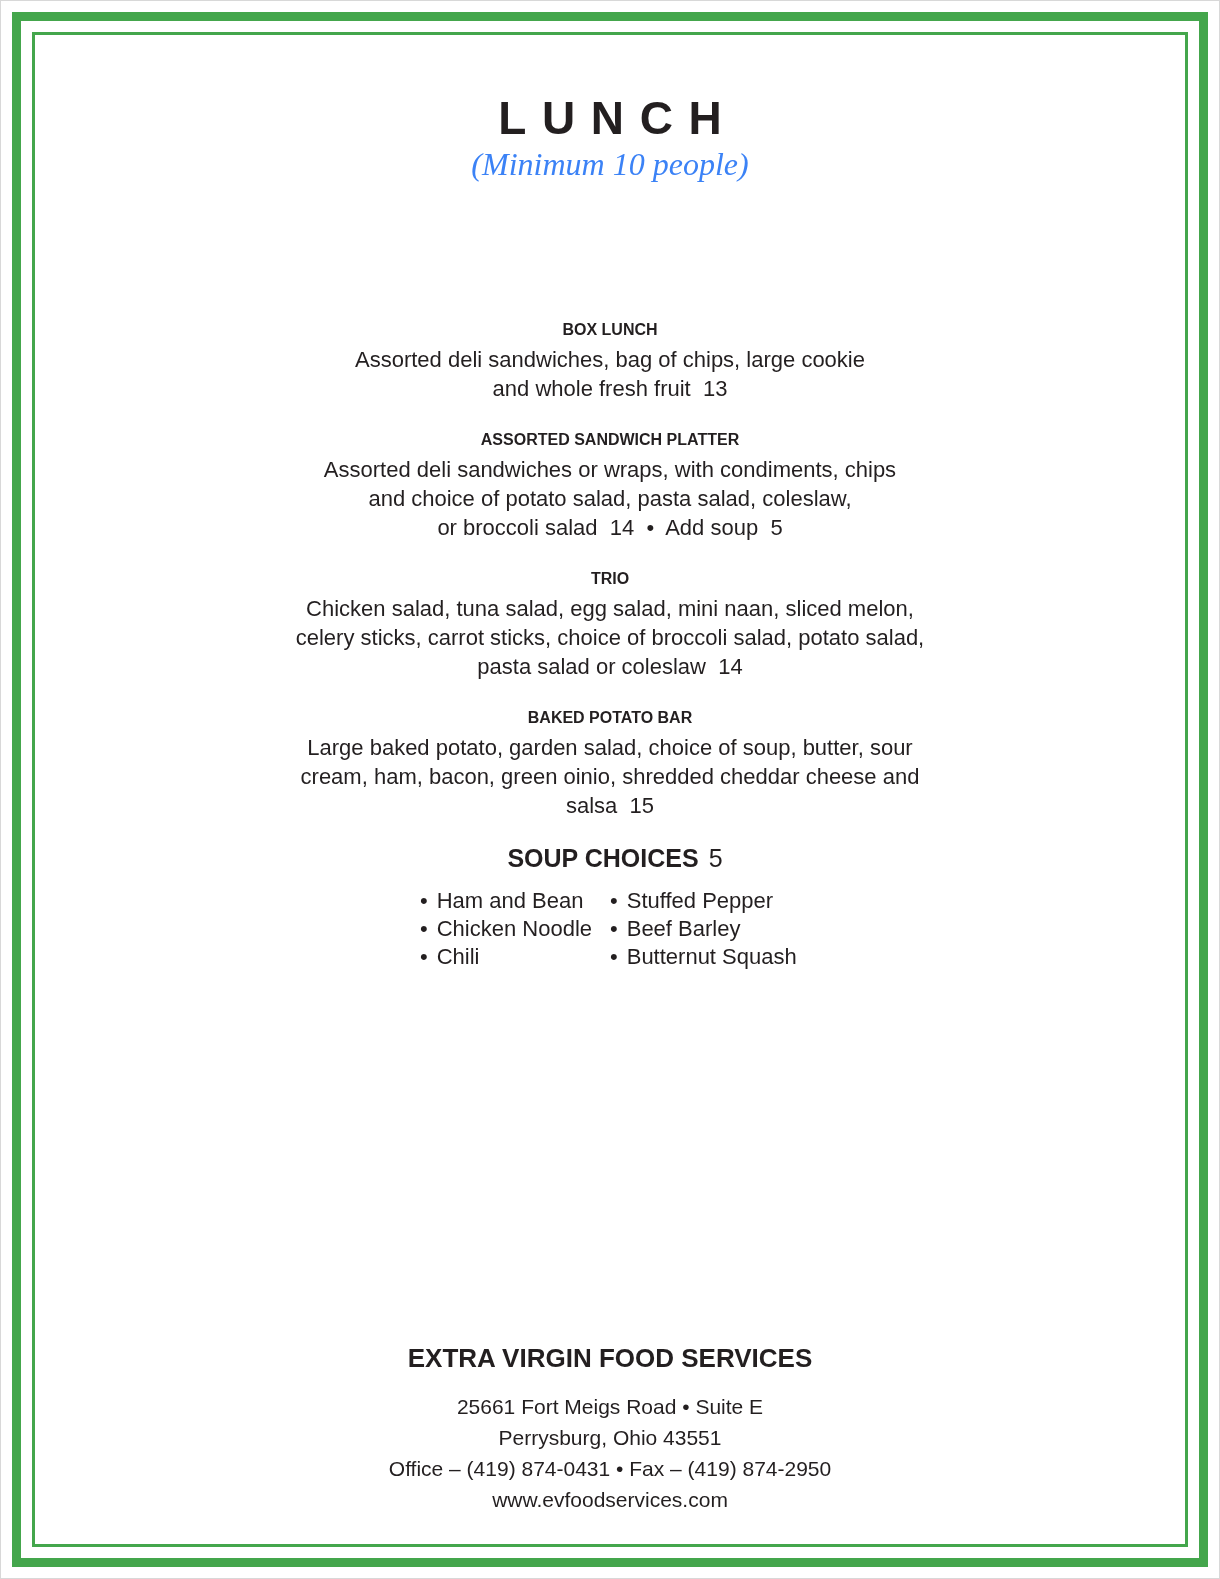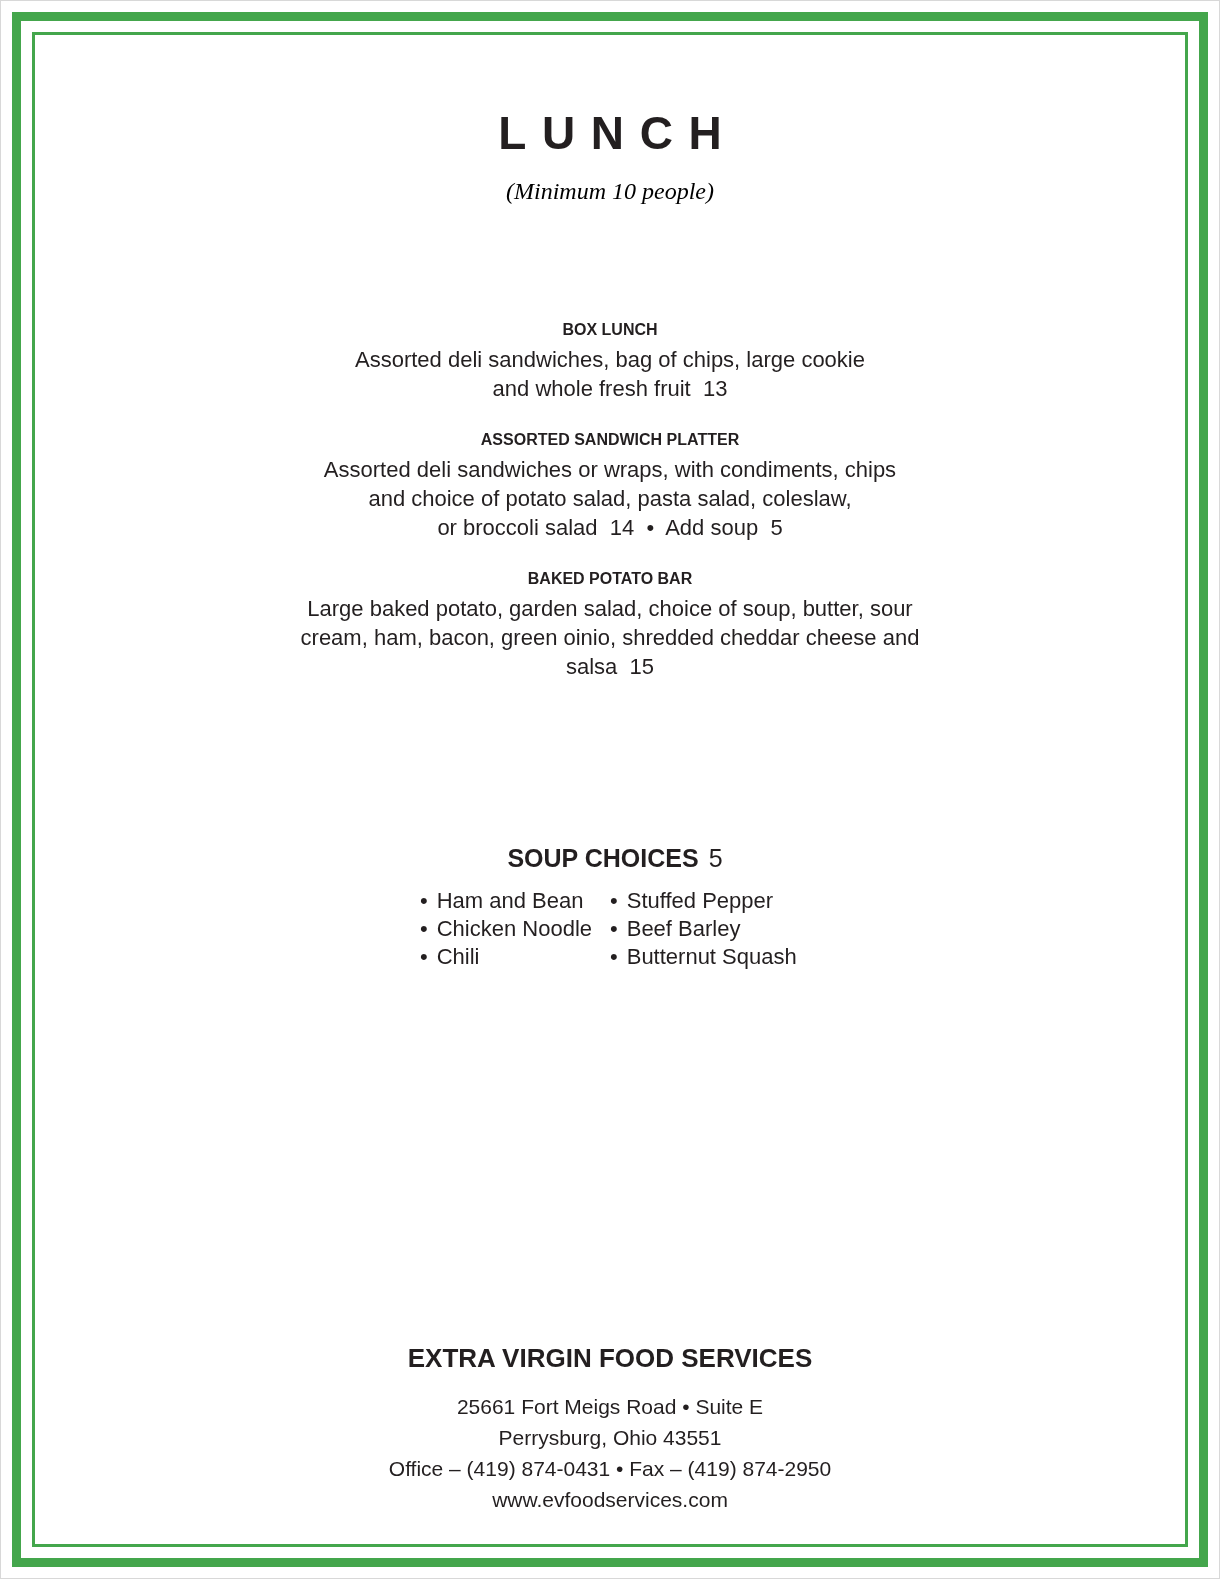--- a/index.html
+++ b/index.html
@@ -32,35 +32,35 @@
   }
 
   .title-block {
     position: absolute;
     top: 88px;
     left: 0;
     width: 100%;
     text-align: center;
   }
   .page-title {
-    margin: 18px;
+    margin: 3px;
     font-size: 46px;
     font-weight: 700;
     letter-spacing: 0.34em;
     padding-left: 0.34em; 
     line-height: 52px;
     color: #231f20;
   }
   .page-subtitle {
     margin: 6px 0 0 0;
     font-family: "Liberation Serif", serif;
     font-style: italic;
-    font-size: 24px;
+    font-size: 32px;
     line-height: 28px;
-    color: #000000;
+    color: #3b82f6;
   }
 
   .menu-block {
     position: absolute;
     top: 314px;
     left: 0;
     width: 100%;
     text-align: center;
   }
   .menu-section {
@@ -154,20 +154,26 @@
       <p class="section-line">and whole fresh fruit&nbsp; 13</p>
     </div>
 
     <div class="menu-section">
       <h2 class="section-heading">ASSORTED SANDWICH PLATTER</h2>
       <p class="section-line">Assorted deli sandwiches or wraps, with condiments, chips</p>
       <p class="section-line">and choice of potato salad, pasta salad, coleslaw,</p>
       <p class="section-line">or broccoli salad&nbsp; 14&nbsp; •&nbsp; Add soup&nbsp; 5</p>
     </div>
 
+    <div class="menu-section">
+      <h2 class="section-heading">TRIO</h2>
+      <p class="section-line">Chicken salad, tuna salad, egg salad, mini naan, sliced melon,</p>
+      <p class="section-line">celery sticks, carrot sticks, choice of broccoli salad, potato salad,</p>
+      <p class="section-line">pasta salad or coleslaw&nbsp; 14</p>
+    </div>
 
     <div class="menu-section">
       <h2 class="section-heading">BAKED POTATO BAR</h2>
       <p class="section-line">Large baked potato, garden salad, choice of soup, butter, sour</p>
       <p class="section-line">cream, ham, bacon, green oinio, shredded cheddar cheese and</p>
       <p class="section-line">salsa&nbsp; 15</p>
     </div>
   </div>
 
   <div class="soup-block">

